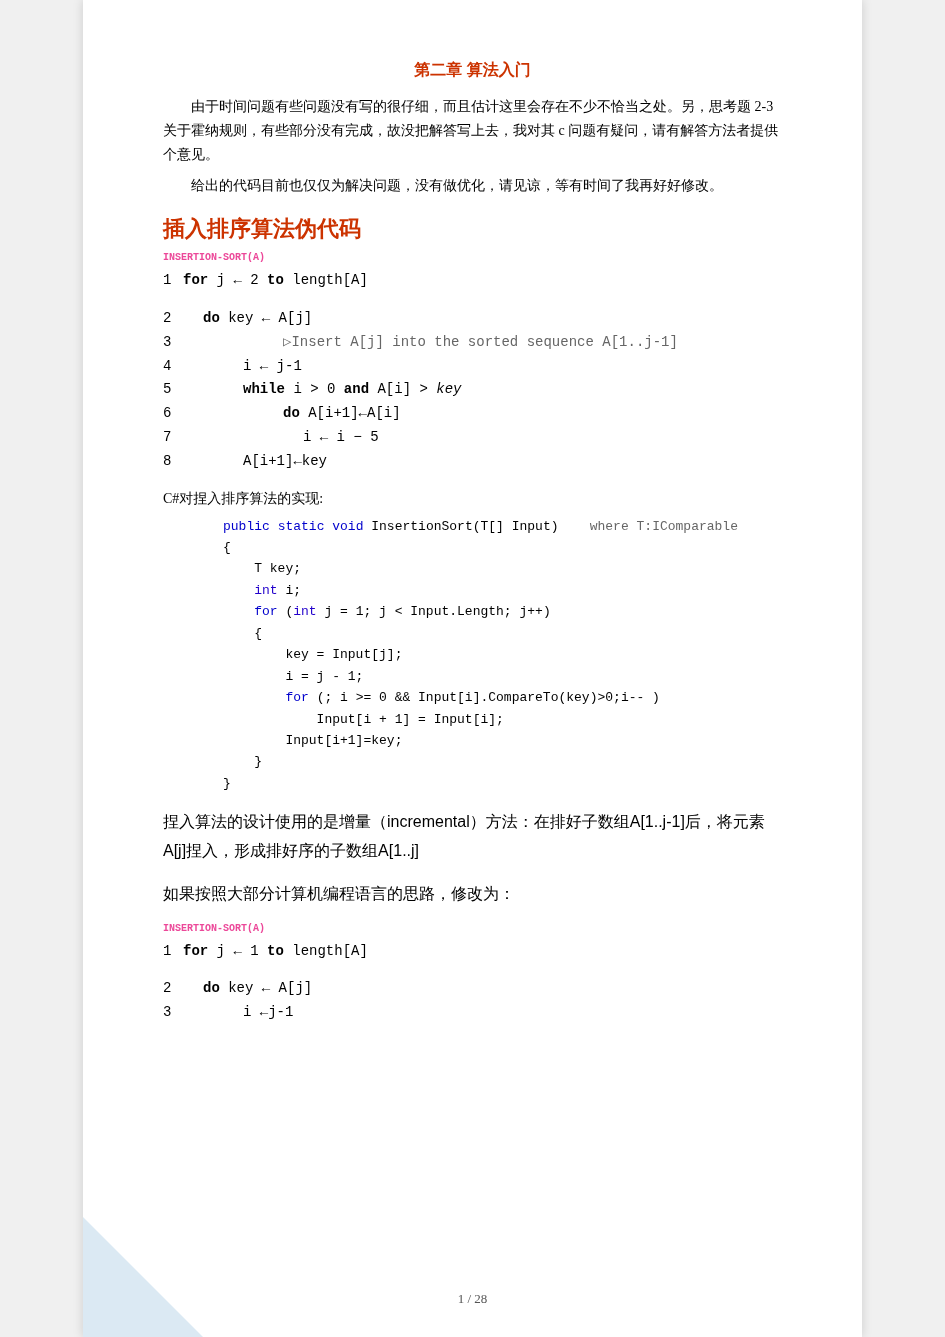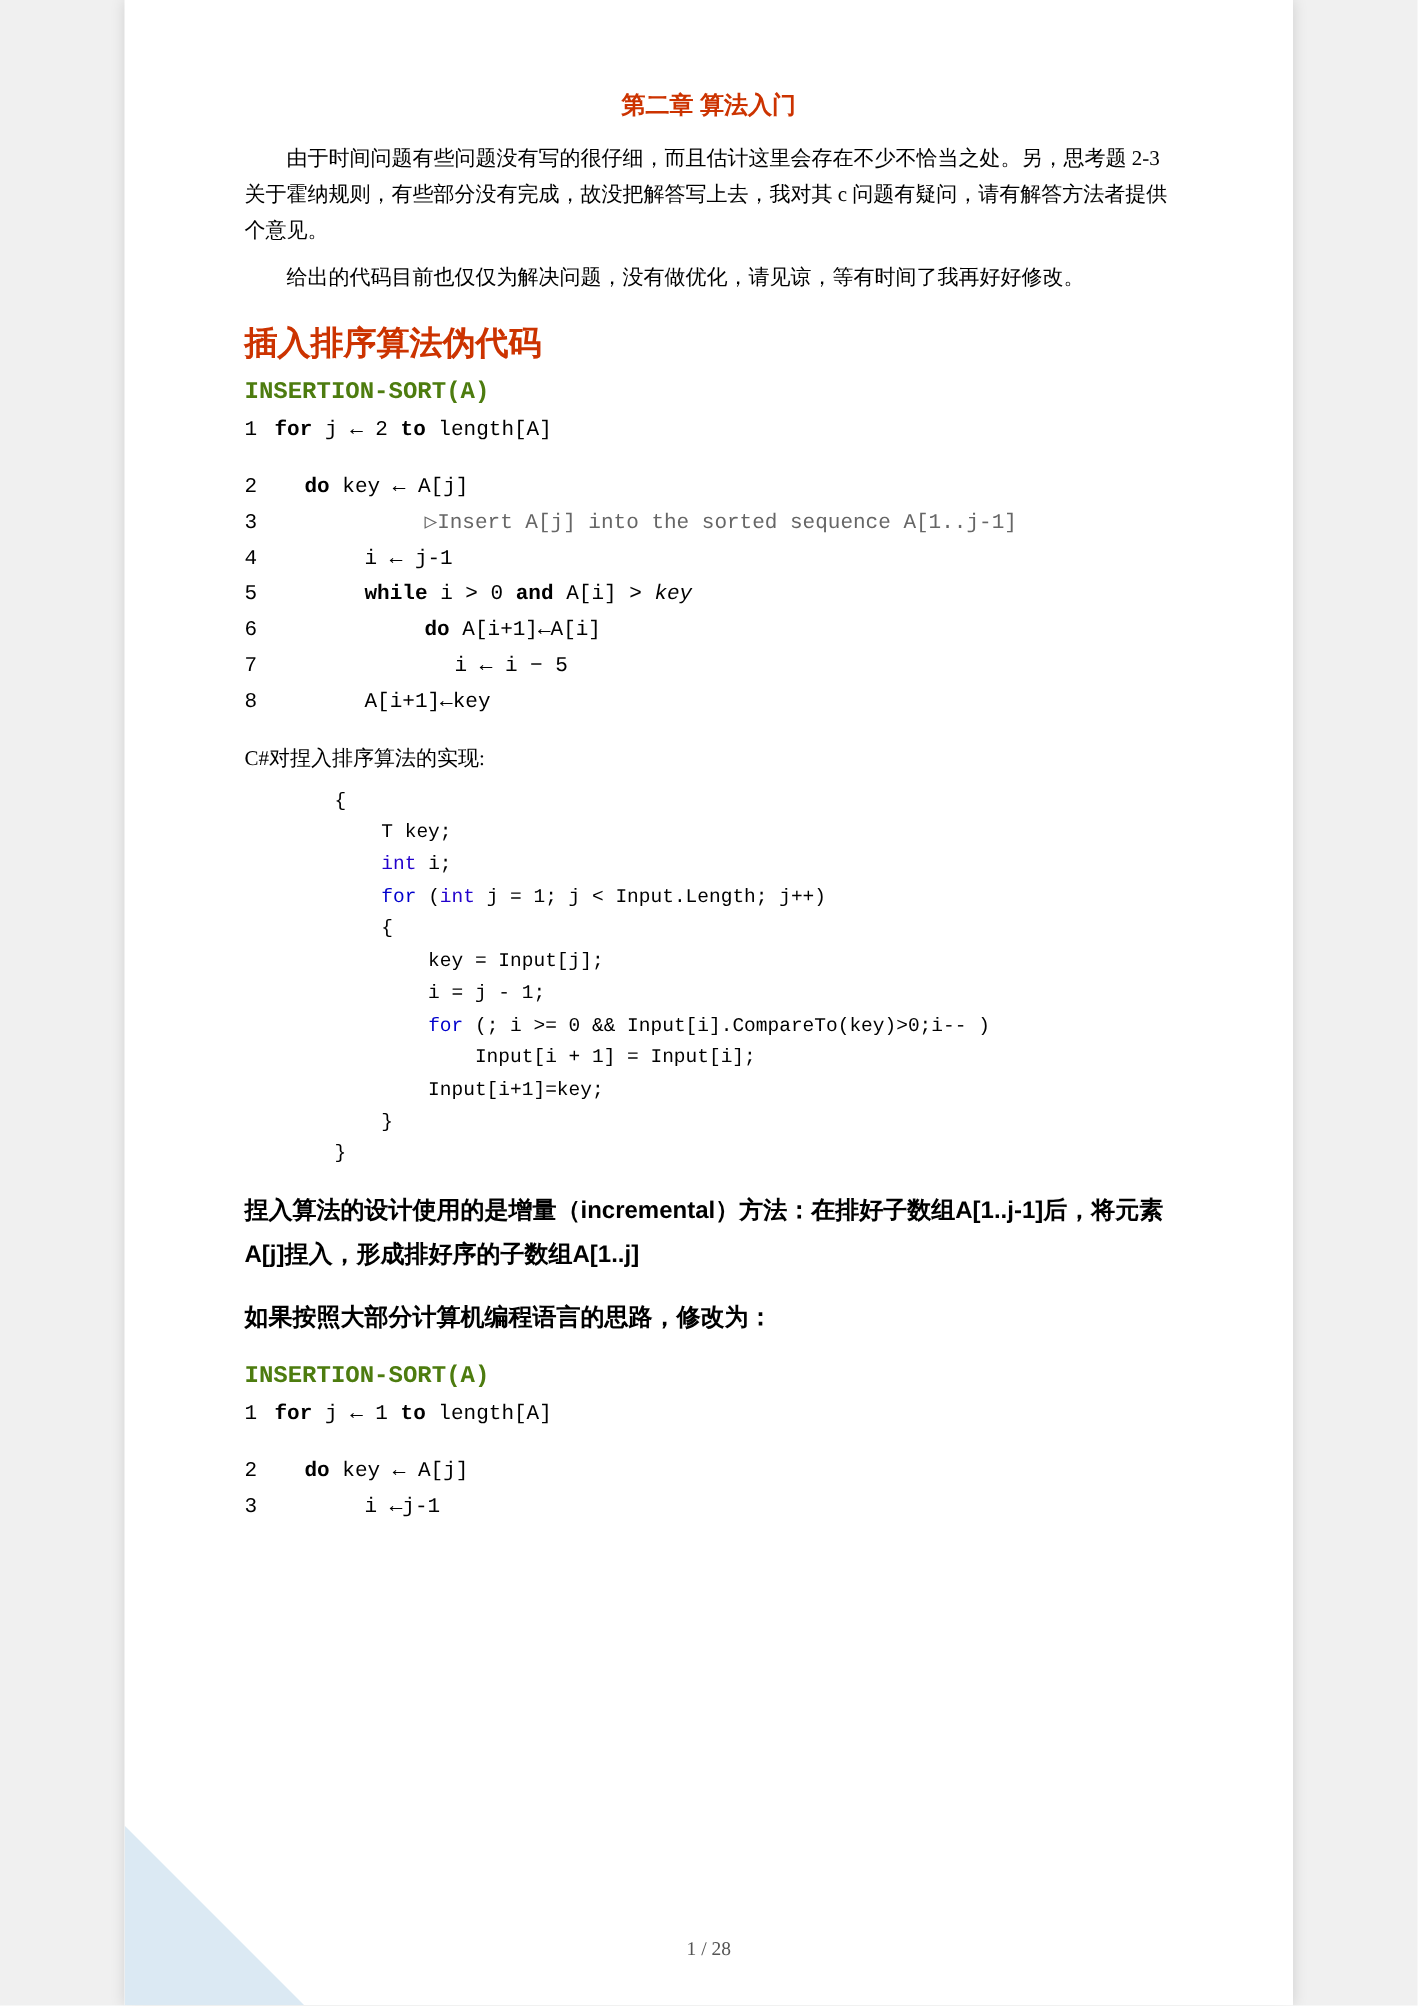--- a/index.html
+++ b/index.html
@@ -45,23 +45,23 @@
 
     .section-heading {
       font-size: 22px;
       font-weight: bold;
       color: #cc3300;
       margin: 16px 0 8px 0;
       font-family: "SimHei", "黑体", sans-serif;
     }
 
     .algo-name {
-      font-size: 16px;
-      font-weight: bold;
-      color: #4d7c0f;
+      font-size: 10px;
+      font-weight: bold;
+      color: #ec4899;
       font-family: "Courier New", monospace;
       margin-bottom: 6px;
     }
 
     .pseudocode {
       font-family: "Courier New", monospace;
       font-size: 14px;
       line-height: 1.7;
       margin-bottom: 16px;
     }
@@ -126,21 +126,21 @@
     .code-type {
       color: #2200cc;
     }
 
     .code-comment {
       color: #666;
     }
 
     .bold-paragraph {
       font-size: 16px;
-      font-weight: bold;
+      font-weight: normal;
       color: #000;
       line-height: 1.8;
       margin: 14px 0;
       font-family: "SimHei", "黑体", sans-serif;
     }
 
     .page-footer {
       position: absolute;
       bottom: 30px;
       left: 0;
@@ -209,20 +209,21 @@
     </div>
     <div class="pseudo-line">
       <span class="line-num">8</span>
       <span class="line-content indent2">A[i+1]←key</span>
     </div>
   </div>
 
   <div class="subsection-heading">C#对捏入排序算法的实现:</div>
 
   <div class="code-block">
+    <span class="code-line"><span class="code-kw">public</span> <span class="code-kw">static</span> <span class="code-kw">void</span> InsertionSort(T[] Input)&nbsp;&nbsp;&nbsp;&nbsp;<span class="code-comment">where T:IComparable</span></span>
     <span class="code-line">{</span>
     <span class="code-line">&nbsp;&nbsp;&nbsp;&nbsp;T key;</span>
     <span class="code-line">&nbsp;&nbsp;&nbsp;&nbsp;<span class="code-type">int</span> i;</span>
     <span class="code-line">&nbsp;&nbsp;&nbsp;&nbsp;<span class="code-kw">for</span> (<span class="code-type">int</span> j = 1; j &lt; Input.Length; j++)</span>
     <span class="code-line">&nbsp;&nbsp;&nbsp;&nbsp;{</span>
     <span class="code-line">&nbsp;&nbsp;&nbsp;&nbsp;&nbsp;&nbsp;&nbsp;&nbsp;key = Input[j];</span>
     <span class="code-line">&nbsp;&nbsp;&nbsp;&nbsp;&nbsp;&nbsp;&nbsp;&nbsp;i = j - 1;</span>
     <span class="code-line">&nbsp;&nbsp;&nbsp;&nbsp;&nbsp;&nbsp;&nbsp;&nbsp;<span class="code-kw">for</span> (; i &gt;= 0 &amp;&amp; Input[i].CompareTo(key)&gt;0;i-- )</span>
     <span class="code-line">&nbsp;&nbsp;&nbsp;&nbsp;&nbsp;&nbsp;&nbsp;&nbsp;&nbsp;&nbsp;&nbsp;&nbsp;Input[i + 1] = Input[i];</span>
     <span class="code-line">&nbsp;&nbsp;&nbsp;&nbsp;&nbsp;&nbsp;&nbsp;&nbsp;Input[i+1]=key;</span>

